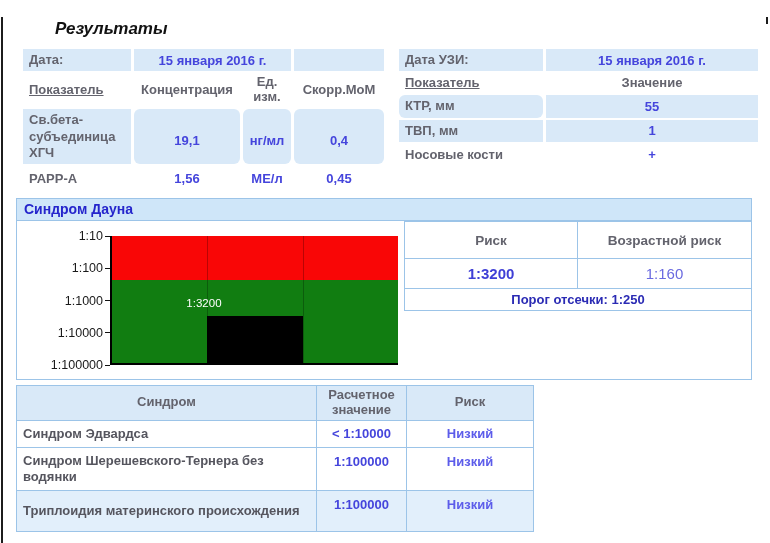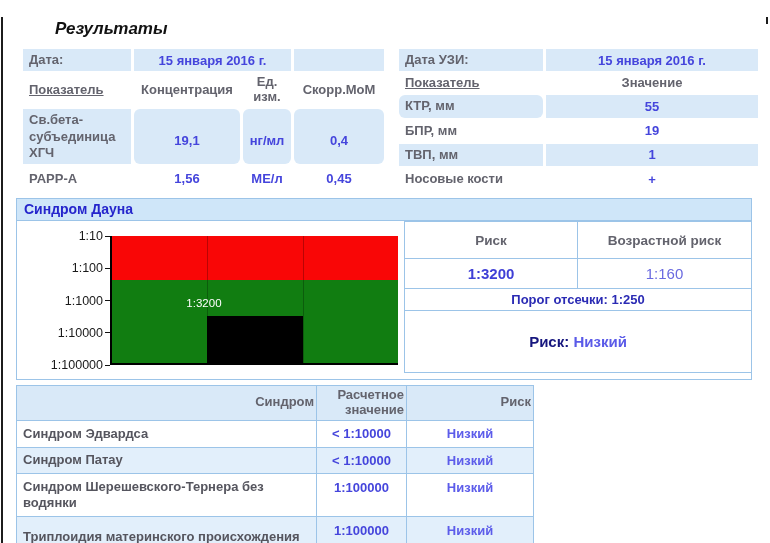--- a/index.html
+++ b/index.html
@@ -66,21 +66,21 @@
   .rt-level td { height:62px; font-size:15px; font-weight:bold; }
   .risk-word { color:#16167e; }
   .risk-level-word { color:#5a5ae8; }
 
   
   table.syn-table {
     position:absolute; left:16px; top:368px; width:517px;
     border-collapse:collapse; table-layout:fixed;
   }
   table.syn-table td { border:1px solid #9cc4e8; font-size:13px; font-weight:bold; vertical-align:middle; }
-  .syn-hdr td { background:#d9e9f8; color:#63636d; text-align:right; height:30px; line-height:1.15; padding:2px; }
+  .syn-hdr td { background:#d9e9f8; color:#63636d; text-align:center; height:30px; line-height:1.15; padding:2px; }
   td.syn-name { color:#55555e; text-align:left; padding:4px 4px 4px 6px; line-height:1.25; }
   td.syn-val  { color:#4545dc; text-align:center; }
   td.syn-risk { color:#5c5cea; text-align:center; }
   tr.alt td { background:#e2effb; }
   tr.syn-r1 td { height:27px; }
   tr.syn-r2 td { height:26px; }
   tr.syn-r3 td { height:43px; }
   tr.syn-r4 td { height:41px; }
 </style>
 </head>
@@ -136,24 +136,20 @@
       <td class="lbl blue-bg">Дата УЗИ:</td>
       <td class="val blue-bg">15 января 2016 г.</td>
     </tr>
     <tr>
       <td class="hdr hdr-left" style="height:20px;">Показатель</td>
       <td class="hdr">Значение</td>
     </tr>
     <tr>
       <td class="lbl blue-bg" style="height:21px;border-radius:6px;">КТР, мм</td>
       <td class="val blue-bg">55</td>
-    </tr>
-    <tr>
-      <td class="lbl" style="height:21px;">БПР, мм</td>
-      <td class="val">19</td>
     </tr>
     <tr>
       <td class="lbl blue-bg" style="height:21px;">ТВП, мм</td>
       <td class="val blue-bg">1</td>
     </tr>
     <tr>
       <td class="lbl" style="height:21px;">Носовые кости</td>
       <td class="val">+</td>
     </tr>
   </tbody>
@@ -205,26 +201,20 @@
         <td>Риск</td>
         <td>Возрастной риск</td>
       </tr>
       <tr class="rt-val">
         <td class="rt-risk-value">1:3200</td>
         <td class="rt-age-value">1:160</td>
       </tr>
       <tr class="rt-cut">
         <td colspan="2">Порог отсечки: 1:250</td>
       </tr>
-      <tr class="rt-level">
-        <td colspan="2">
-          <span class="risk-word">Риск:</span>
-          <span class="risk-level-word">Низкий</span>
-        </td>
-      </tr>
     </tbody>
       </table>
   </div>
 
   <table class="syn-table">
     <colgroup>
         <col style="width:300px">
         <col style="width:90px">
         <col style="width:127px">
       </colgroup>
@@ -232,25 +222,20 @@
         <tr class="syn-hdr">
       <td>Синдром</td>
       <td>Расчетное значение</td>
       <td>Риск</td>
     </tr>
     <tr class="syn-r1">
       <td class="syn-name">Синдром Эдвардса</td>
       <td class="syn-val">&lt; 1:10000</td>
       <td class="syn-risk">Низкий</td>
     </tr>
-    <tr class="syn-r2 alt">
-      <td class="syn-name">Синдром Патау</td>
-      <td class="syn-val">&lt; 1:10000</td>
-      <td class="syn-risk">Низкий</td>
-    </tr>
     <tr class="syn-r3">
       <td class="syn-name">Синдром Шерешевского-Тернера без водянки</td>
       <td class="syn-val" style="vertical-align:top; padding-top:6px;">1:100000</td>
       <td class="syn-risk" style="vertical-align:top; padding-top:6px;">Низкий</td>
     </tr>
     <tr class="syn-r4 alt">
       <td class="syn-name">Триплоидия материнского происхождения</td>
       <td class="syn-val" style="vertical-align:top; padding-top:6px;">1:100000</td>
       <td class="syn-risk" style="vertical-align:top; padding-top:6px;">Низкий</td>
     </tr>

